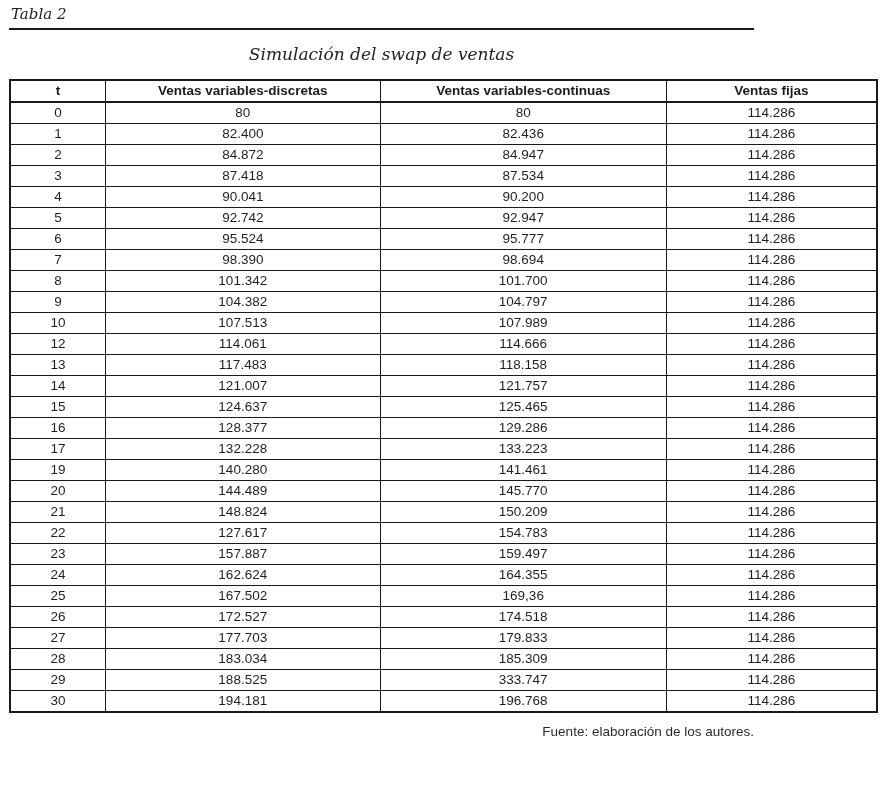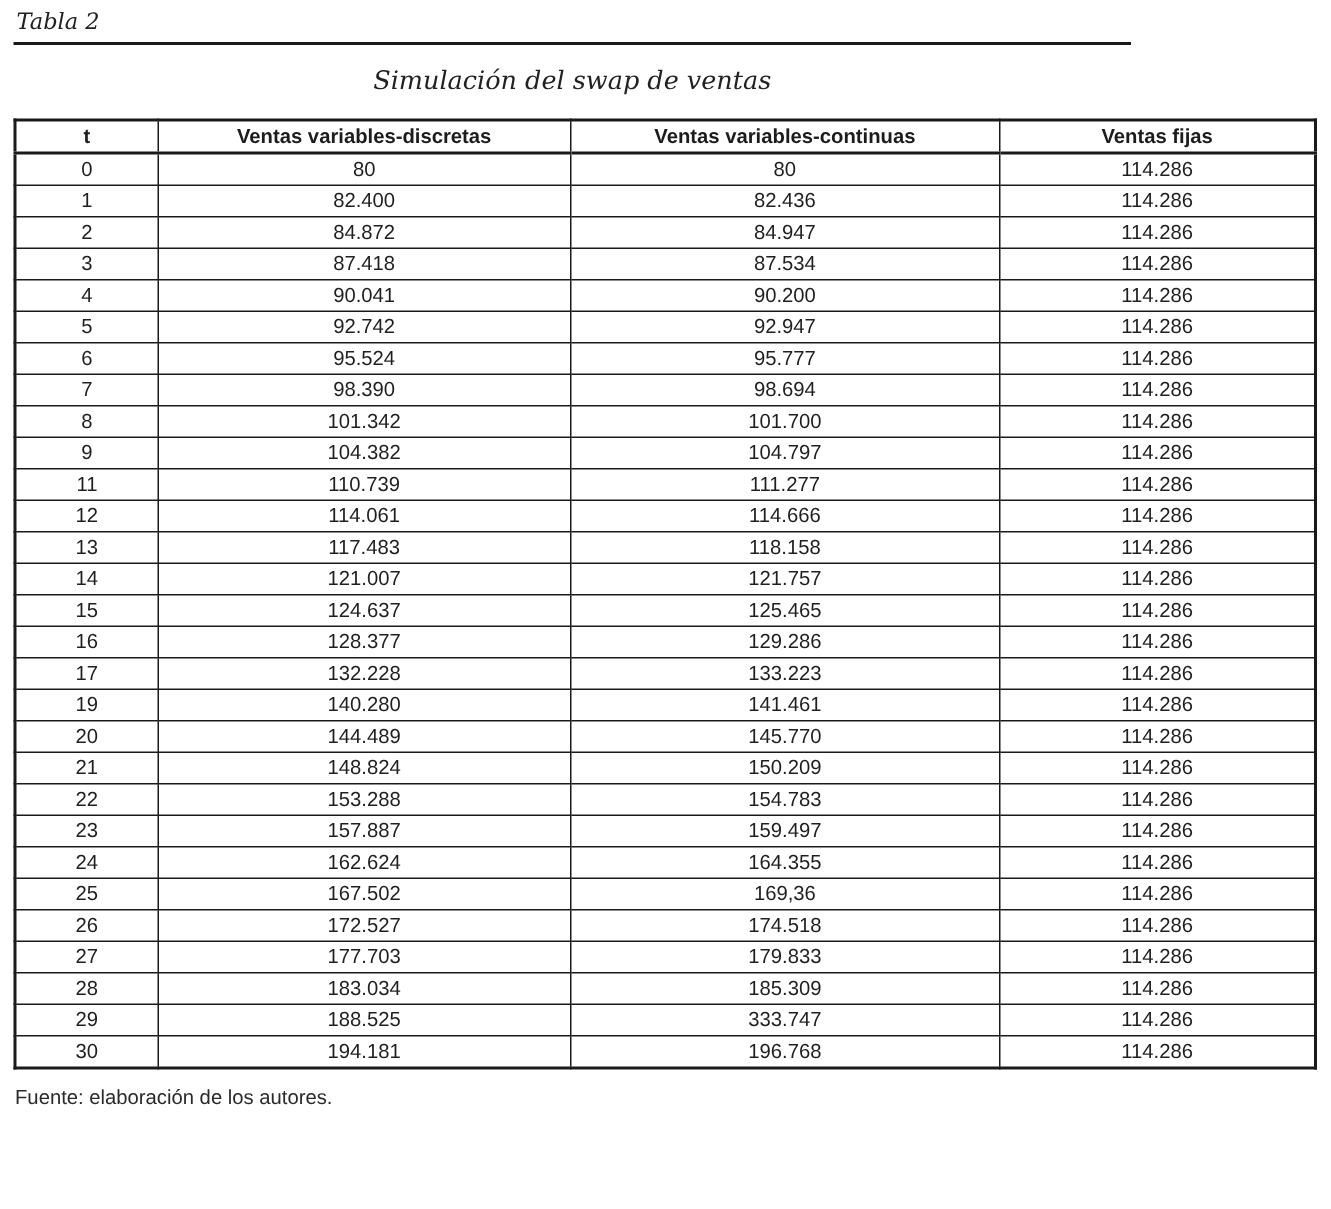--- a/index.html
+++ b/index.html
@@ -67,20 +67,21 @@
   table.data-table thead th {
     font-weight: bold;
     border-bottom: 2px solid #1a1a1a;
     color: #1c1c1c;
   }
   .source-note {
     font-size: 13.5px;
     color: #2a2a2a;
     margin-top: 11px;
     padding-left: 1px;
+    text-align: right;
   }
 </style>
 </head>
 <body>
 
 <div class="page">
 
   <div class="table-label">Tabla 2</div>
 
   <hr class="top-rule">
@@ -157,23 +158,23 @@
           <td>101.700</td>
           <td>114.286</td>
         </tr>
         <tr>
           <td>9</td>
           <td>104.382</td>
           <td>104.797</td>
           <td>114.286</td>
         </tr>
         <tr>
-          <td>11</td>
-          <td>110.739</td>
-          <td>111.277</td>
+          <td>10</td>
+          <td>107.513</td>
+          <td>107.989</td>
           <td>114.286</td>
         </tr>
         <tr>
           <td>12</td>
           <td>114.061</td>
           <td>114.666</td>
           <td>114.286</td>
         </tr>
         <tr>
           <td>13</td>
@@ -218,21 +219,21 @@
           <td>114.286</td>
         </tr>
         <tr>
           <td>21</td>
           <td>148.824</td>
           <td>150.209</td>
           <td>114.286</td>
         </tr>
         <tr>
           <td>22</td>
-          <td>153.288</td>
+          <td>127.617</td>
           <td>154.783</td>
           <td>114.286</td>
         </tr>
         <tr>
           <td>23</td>
           <td>157.887</td>
           <td>159.497</td>
           <td>114.286</td>
         </tr>
         <tr>

